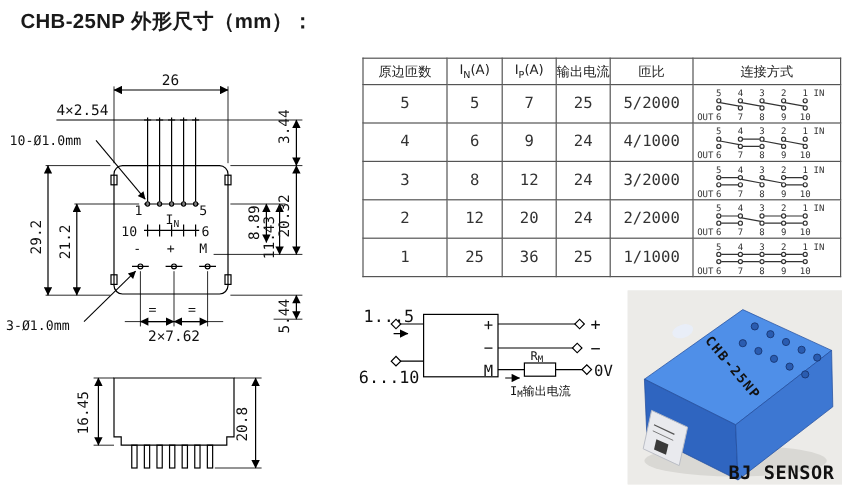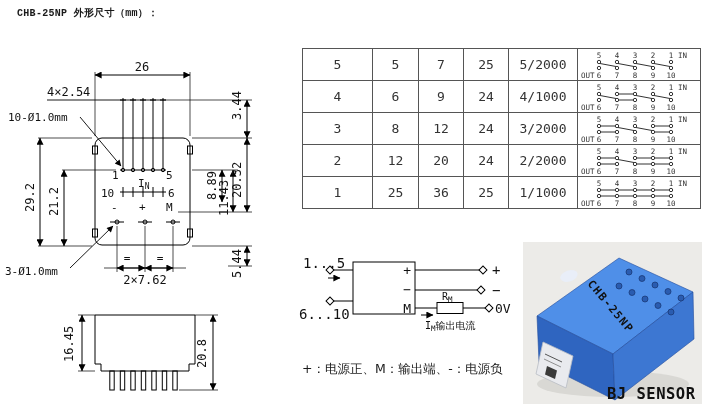--- a/index.html
+++ b/index.html
@@ -1,19 +1,19 @@
 <!DOCTYPE html>
 <html><head>
 <meta charset="utf-8">
 <style>
   html,body{margin:0;padding:0;background:#fff;}
   #page{position:relative;width:702px;height:404px;background:#fff;overflow:hidden;
         font-family:"DejaVu Sans",sans-serif;color:#1a1a1a;}
-  #title{position:absolute;left:17px;top:6px;font-size:10px;font-weight:bold;
-         font-family:Liberation Mono, monospace;letter-spacing:.3px;}
+  #title{position:absolute;left:17px;top:6px;font-size:17px;font-weight:bold;
+         font-family:Liberation Sans, sans-serif;letter-spacing:.3px;}
   
   #spec{position:absolute;left:302px;top:48px;border-collapse:collapse;table-layout:fixed;}
   #spec th,#spec td{border:1px solid #555;text-align:center;vertical-align:middle;padding:0;}
   #spec th{height:21px;font-size:11px;font-weight:normal;color:#222;}
   #spec th sub,#spec td sub{font-size:8px;}
   #spec td{height:31px;font-size:13px;color:#333;font-family:"DejaVu Sans Mono",monospace;}
   #spec td.conn{font-size:0;}
   .cp{font-family:"DejaVu Sans Mono",monospace;font-size:7.5px;fill:#333;}
   
   svg text{font-family:"DejaVu Sans Mono",monospace;fill:#111;}
@@ -179,20 +179,28 @@
 <table id="spec">
       <colgroup>
         <col style="width:70px">
         <col style="width:46px">
         <col style="width:45px">
         <col style="width:45px">
         <col style="width:69px">
         <col style="width:123px">
       </colgroup>
       <tbody>
+        <tr>
+          <th>原边匝数</th>
+          <th>I<sub>N</sub>(A)</th>
+          <th>I<sub>P</sub>(A)</th>
+          <th>输出电流</th>
+          <th>匝比</th>
+          <th>连接方式</th>
+        </tr>
         <tr>
           <td>5</td>
           <td>5</td>
           <td>7</td>
           <td>25</td>
           <td>5/2000</td>
           <td class="conn"><svg width="116" height="31" viewBox="0 0 116 31">
               <text x="97" y="9" class="cp">IN</text>
               <text x="0" y="29" class="cp">OUT</text>
               <text x="18" y="9" class="cp" text-anchor="middle">5</text>
@@ -410,21 +418,20 @@
     <text x="116" y="65" font-size="13" text-anchor="end">M</text>
     <text x="197" y="27" font-size="14">+</text>
     <text x="197" y="47" font-size="14">−</text>
     <text x="200" y="65" font-size="13">0V</text>
     <text x="147" y="52" font-size="10"><tspan>R</tspan><tspan dy="1.5" font-size="7.5">M</tspan></text>
     <text x="130" y="81" font-size="10"><tspan>I</tspan><tspan dy="1.5" font-size="7.5">M</tspan><tspan dy="-1.5">输出电流</tspan></text>
   </g>
 </svg>
 
 <div id="notes">
-  <div class="l2">+：电源正、M：输出端、-：电源负</div>
 </div>
 
 <div id="photo">
   <svg width="179" height="162" viewBox="0 0 179 162">
     <rect x="0" y="0" width="179" height="162" fill="#ecebe8"></rect>
     <ellipse cx="90" cy="142" rx="76" ry="13" fill="#d9d8d4"></ellipse>
     <g stroke="#214c9c" stroke-width="0.6">
       <polygon points="14,74 96,16 170,50 90,112" fill="#4f8fe8"></polygon>
       <polygon points="14,74 90,112 92,158 16,120" fill="#2f65c0"></polygon>
       <polygon points="90,112 170,50 171,97 92,158" fill="#3d77d2"></polygon>

